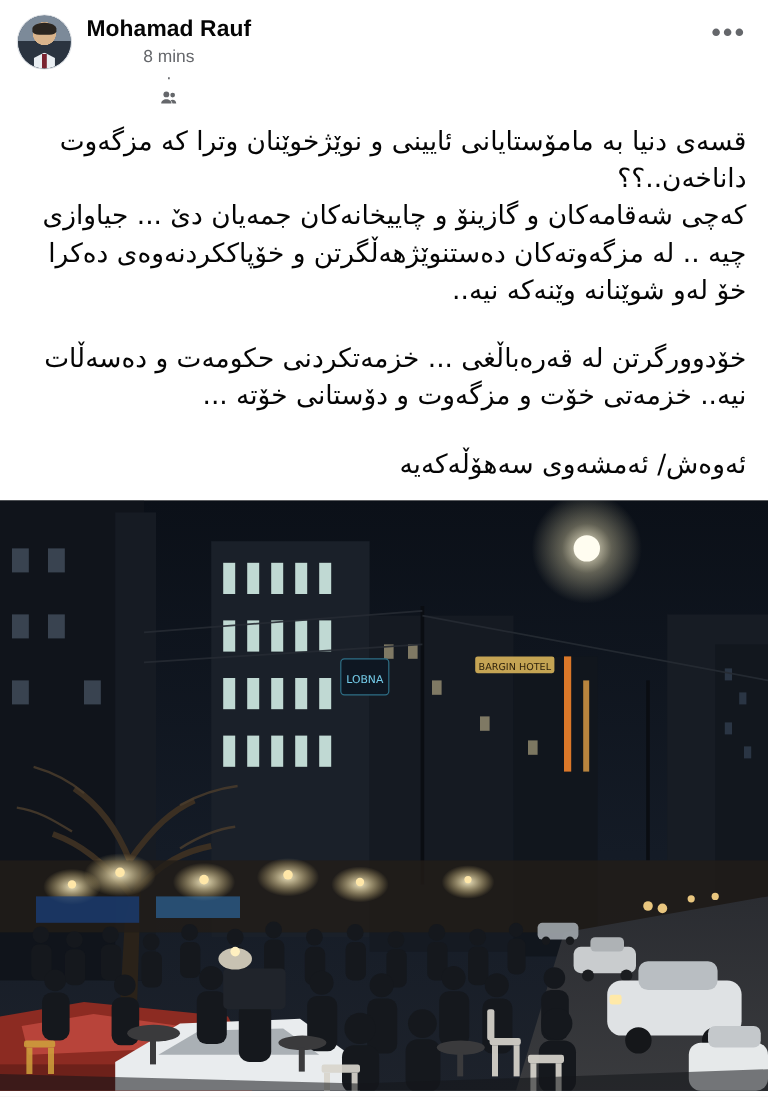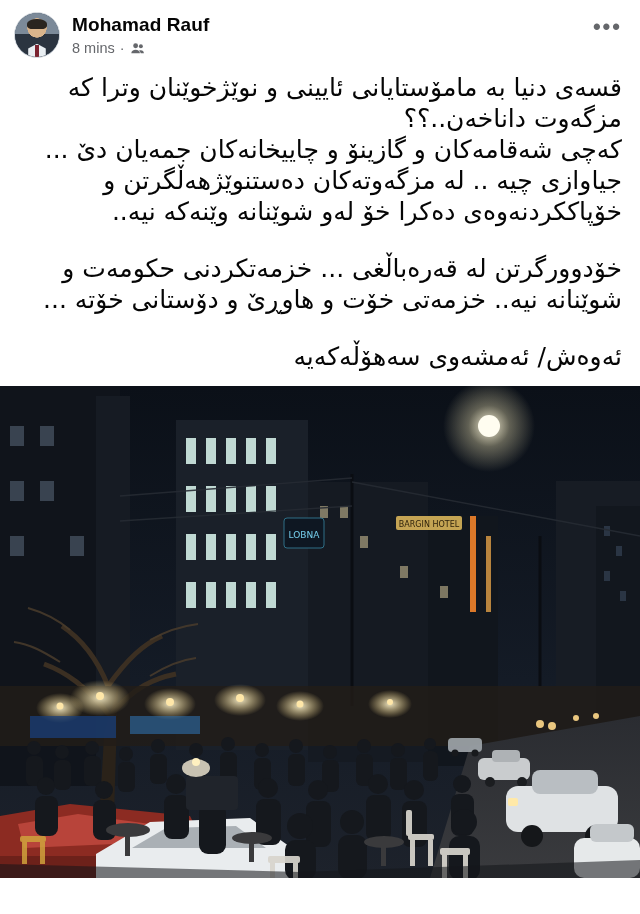--- a/index.html
+++ b/index.html
@@ -85,20 +85,21 @@
     line-height: 22px;
     letter-spacing: .1px;
   }
   .meta-row {
     display: flex;
     align-items: center;
     margin-top: 4px;
     font-size: 14.5px;
     color: #65676b;
     line-height: 17px;
+    flex-direction: column;
   }
   .meta-sep {
     margin: 0 5px;
     color: #65676b;
   }
   .audience-icon {
     display: inline-flex;
     align-items: center;
     color: #65676b;
   }
@@ -112,21 +113,21 @@
     line-height: 10px;
     font-weight: bold;
     cursor: pointer;
     user-select: none;
   }
   
   .post-body {
     padding: 8px 18px 14px 18px;
     direction: rtl;
     text-align: right;
-    font-size: 25px;
+    font-size: 22px;
     line-height: 31px;
     color: #050505;
     font-family: "DejaVu Sans", sans-serif;
   }
   .post-body p {
     margin: 0;
   }
   .post-body p.gap {
     margin-top: 26px;
   }
@@ -169,21 +170,21 @@
         </span>
       </div>
     </div>
 
     <div class="more-btn">•••</div>
   </div>
 
   <div class="post-body">
     <p>قسەی دنیا بە مامۆستایانی ئایینی و نوێژخوێنان وترا کە مزگەوت داناخەن..؟؟</p>
     <p>کەچی شەقامەکان و گازینۆ و چاییخانەکان جمەیان دێ ... جیاوازی چیە .. لە مزگەوتەکان دەستنوێژهەڵگرتن و خۆپاککردنەوەی دەکرا خۆ لەو شوێنانە وێنەکە نیە..</p>
-    <p class="gap">خۆدوورگرتن لە قەرەباڵغی ... خزمەتکردنی حکومەت و شوێنانە نیە.. خزمەتی خۆت و هاوڕێ و دۆستانی خۆتە ...</p>
+    <p class="gap">خۆدوورگرتن لە قەرەباڵغی ... خزمەتکردنی حکومەت و دەسەڵات نیە.. خزمەتی خۆت و مزگەوت و دۆستانی خۆتە ...</p>
     <p class="gap">ئەوەش/ ئەمشەوی سەهۆڵەکەیە</p>
   </div>
 
   <div class="photo">
     <svg width="640" height="492" viewBox="0 0 640 492" aria-hidden="true">
       <defs>
         <linearGradient id="sky" x1="0" y1="0" x2="0" y2="1">
           <stop offset="0%" stop-color="#0b1018"></stop>
           <stop offset="60%" stop-color="#141b26"></stop>
           <stop offset="100%" stop-color="#1d222b"></stop>

